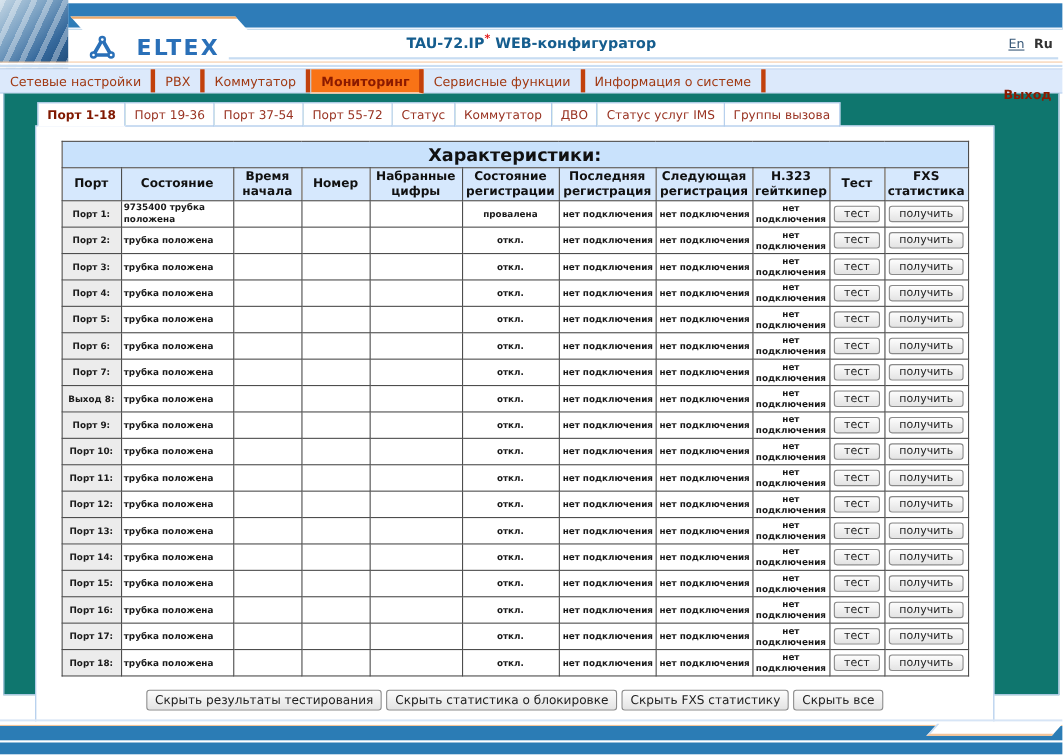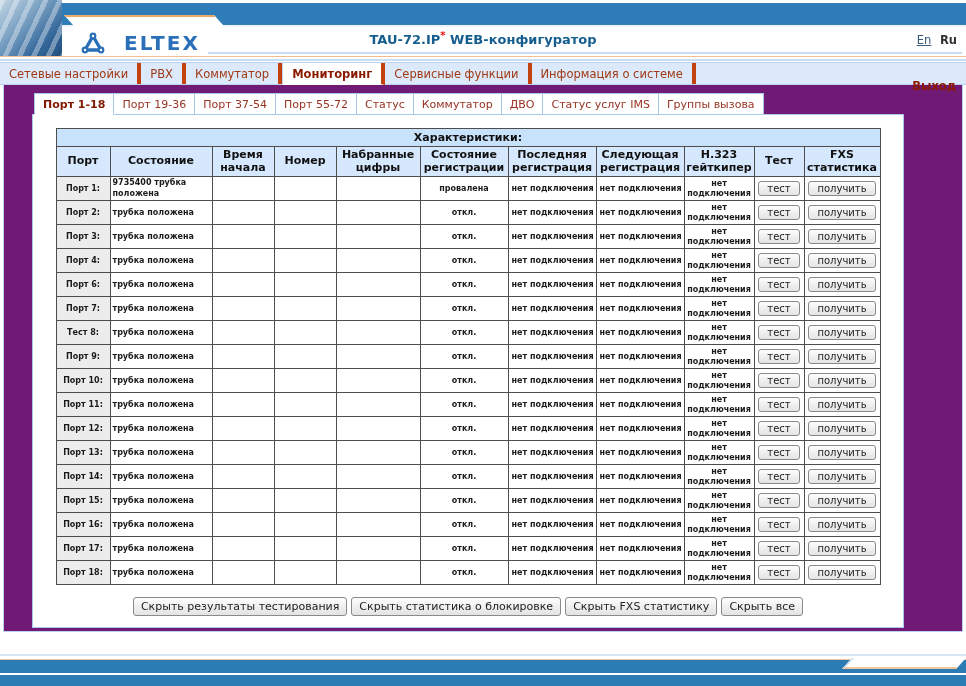--- a/index.html
+++ b/index.html
@@ -28,34 +28,34 @@
   .hdr-underline{position:absolute;top:52px;left:208px;right:4px;height:2px;background:#c7dcf2;}
   .hdr-stripes{position:absolute;bottom:0;left:0;right:0;}
   .hs1{height:1px;background:#f2bd8e;}
   .hs2{height:2px;background:#ffffff;}
   .hs3{height:2px;background:#cadef3;}
   .hs4{height:1px;background:#ffffff;}
   
   .nav{display:flex;align-items:stretch;height:21px;background:#dce9fb;
     border-top:1px solid #bcd2ee;border-bottom:1px solid #bcd2ee;font-size:11.5px;}
   .nav-item{padding:4px 9px 3px;color:#a03913;border-right:4px solid #c2410c;cursor:pointer;white-space:nowrap;}
-  .nav-item.active{background:#ffffff;font-weight:bold;color:#8b1a00;border-left:1px solid #bcd2ee;margin-bottom:-1px;border-bottom:1px solid #fff;}
+  .nav-item.active{background:#f97316;font-weight:bold;color:#8b1a00;border-left:1px solid #bcd2ee;margin-bottom:-1px;border-bottom:1px solid #fff;}
   .logout{margin-left:auto;font-weight:bold;color:#8b1a00;padding:16px 10px 3px;cursor:pointer;font-size:11.5px;}
   
-  .content{margin:0 3px;border:1px solid #bcd2ee;border-top:none;background:#701a75;height:547px;padding-top:8px;box-sizing:border-box;}
+  .content{margin:0 3px;border:1px solid #bcd2ee;border-top:none;background:#0f766e;height:547px;padding-top:8px;box-sizing:border-box;}
   .subtabs{display:flex;margin-left:30px;position:relative;z-index:2;font-size:11px;}
   .subtab{padding:4px 8px 3px;color:#993322;background:#fff;border:1px solid #a9c7ea;border-left:none;
     margin-bottom:-1px;cursor:pointer;white-space:nowrap;}
   .subtab:first-child{border-left:1px solid #a9c7ea;}
   .subtab.active{font-weight:bold;color:#801800;border-bottom:1px solid #fff;}
   .panel{margin:0 58px 0 28px;border:1px solid #a9c7ea;padding:13px 0 11px;background:#fff;}
   
   table.ports{border-collapse:collapse;margin:0 auto;table-layout:fixed;}
   table.ports th,table.ports td{border:1px solid #4d4d4d;overflow:hidden;}
-  th.caption-cell{background:#c9e2fc;font-size:11px;font-weight:bold;color:#111;padding:2px;}
+  th.caption-cell{background:#c9e2fc;font-size:16px;font-weight:bold;color:#111;padding:2px;}
   tr.colhead th{background:#d6e8fd;font-size:11px;font-weight:bold;color:#111;padding:2px 1px;line-height:1.15;}
   tr.datarow td{height:21px;font-size:8px;font-weight:bold;color:#1a1a1a;}
   td.c-port{background:#ececec;font-size:11px;font-weight:normal;color:#222;text-align:center;}
   td.c-state{text-align:left;padding:1px 2px;line-height:1.3;}
   td.c-reg,td.c-h323{text-align:center;line-height:1.25;}
   td.c-last,td.c-next{text-align:left;padding-left:3px;}
   td.c-btn{text-align:center;}
   .col1{width:54px}.col2{width:102px}.col3{width:62px}.col4{width:62px}.col5{width:84px}
   .col6{width:88px}.col7{width:88px}.col8{width:88px}.col9{width:70px}.col10{width:50px}.col11{width:76px}
   button.ui-btn{
@@ -218,20 +218,33 @@
             <td class="c-num"></td>
             <td class="c-dig"></td>
             <td class="c-reg">откл.</td>
             <td class="c-last">нет подключения</td>
             <td class="c-next">нет подключения</td>
             <td class="c-h323">нет подключения</td>
             <td class="c-btn"><button class="ui-btn">тест</button></td>
             <td class="c-btn"><button class="ui-btn">получить</button></td>
           </tr>
           <tr class="datarow">
+            <td class="c-port">Порт 5:</td>
+            <td class="c-state">трубка положена</td>
+            <td class="c-time"></td>
+            <td class="c-num"></td>
+            <td class="c-dig"></td>
+            <td class="c-reg">откл.</td>
+            <td class="c-last">нет подключения</td>
+            <td class="c-next">нет подключения</td>
+            <td class="c-h323">нет подключения</td>
+            <td class="c-btn"><button class="ui-btn">тест</button></td>
+            <td class="c-btn"><button class="ui-btn">получить</button></td>
+          </tr>
+          <tr class="datarow">
             <td class="c-port">Порт 6:</td>
             <td class="c-state">трубка положена</td>
             <td class="c-time"></td>
             <td class="c-num"></td>
             <td class="c-dig"></td>
             <td class="c-reg">откл.</td>
             <td class="c-last">нет подключения</td>
             <td class="c-next">нет подключения</td>
             <td class="c-h323">нет подключения</td>
             <td class="c-btn"><button class="ui-btn">тест</button></td>
@@ -244,21 +257,21 @@
             <td class="c-num"></td>
             <td class="c-dig"></td>
             <td class="c-reg">откл.</td>
             <td class="c-last">нет подключения</td>
             <td class="c-next">нет подключения</td>
             <td class="c-h323">нет подключения</td>
             <td class="c-btn"><button class="ui-btn">тест</button></td>
             <td class="c-btn"><button class="ui-btn">получить</button></td>
           </tr>
           <tr class="datarow">
-            <td class="c-port">Тест 8:</td>
+            <td class="c-port">Выход 8:</td>
             <td class="c-state">трубка положена</td>
             <td class="c-time"></td>
             <td class="c-num"></td>
             <td class="c-dig"></td>
             <td class="c-reg">откл.</td>
             <td class="c-last">нет подключения</td>
             <td class="c-next">нет подключения</td>
             <td class="c-h323">нет подключения</td>
             <td class="c-btn"><button class="ui-btn">тест</button></td>
             <td class="c-btn"><button class="ui-btn">получить</button></td>

